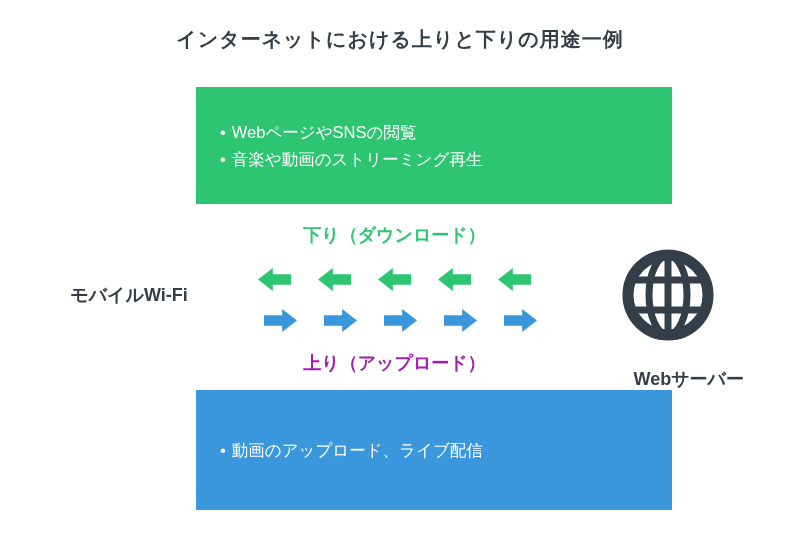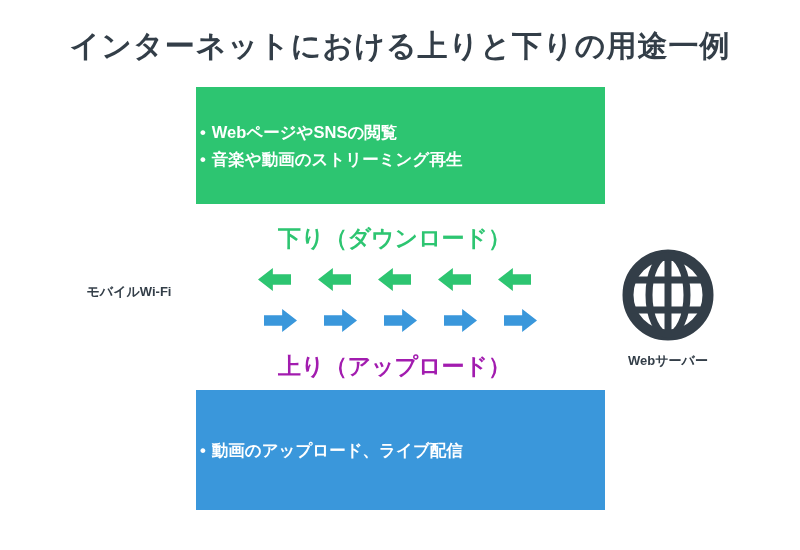--- a/index.html
+++ b/index.html
@@ -9,51 +9,51 @@
     background: #ffffff;
     font-family: "Liberation Sans", "DejaVu Sans", sans-serif;
     color: #333E48;
     overflow: hidden;
   }
   .title {
     position: absolute;
     left: 0; top: 26px;
     width: 800px;
     text-align: center;
-    font-size: 30px;
+    font-size: 20px;
     font-weight: bold;
     letter-spacing: 1px;
     color: #333E48;
   }
   .usage-box {
     position: absolute;
     left: 196px;
-    width: 409px;
+    width: 476px;
     display: flex;
     flex-direction: column;
     justify-content: center;
-    padding-left: 4px;
+    padding-left: 24px;
     color: #ffffff;
-    font-weight: bold;
+    font-weight: normal;
     font-size: 16.5px;
   }
   .usage-box .line {
     line-height: 27px;
     white-space: nowrap;
   }
   .usage-box .bullet { margin-right: 6px; }
   .download-box { top: 87px; height: 117px; background: #2DC571; }
   .upload-box   { top: 390px; height: 120px; background: #3A97DB; }
 
   .flow-label {
     position: absolute;
     left: 196px;
     width: 397px;
     text-align: center;
-    font-size: 23px;
+    font-size: 18px;
     font-weight: bold;
     white-space: nowrap;
   }
   .download-label { top: 223px; color: #2DC571; }
   .upload-label   { top: 351px; color: #a21caf; }
 
   .arrow-row {
     position: absolute;
     left: 196px;
     width: 397px;
@@ -75,27 +75,27 @@
   .arrow-right {
     background: #3A97DB;
     clip-path: polygon(0 27%, 55% 27%, 55% 0, 100% 50%, 55% 100%, 55% 73%, 0 73%);
   }
 
   .node { position: absolute; text-align: center; }
   .node-left  { left: 48px;  top: 262px; width: 162px; }
   .node-right { left: 592px; top: 249px; width: 152px; }
   .node .icon-wrap { display: inline-block; }
   .node-label {
-    font-size: 13px;
+    font-size: 18px;
     font-weight: bold;
     color: #333E48;
     white-space: nowrap;
   }
   .node-left  .node-label { margin-top: 21px; }
-  .node-right .node-label { margin-top: 7px; }
+  .node-right .node-label { margin-top: 22px; text-align: right; }
 
   .svg-dark  { fill: #333E48; }
   .svg-white { fill: #ffffff; }
   .stroke-white { fill: none; stroke: #ffffff; stroke-width: 4; }
   .stroke-dark-thin { fill: none; stroke: #333E48; stroke-width: 3; stroke-linecap: round; }
   .globe-ring { fill: none; stroke: #333E48; stroke-width: 11; }
   .globe-line { fill: none; stroke: #333E48; stroke-width: 7; }
   .wifi-text {
     fill: #ffffff;
     font-family: "Liberation Sans", "DejaVu Sans", sans-serif;

